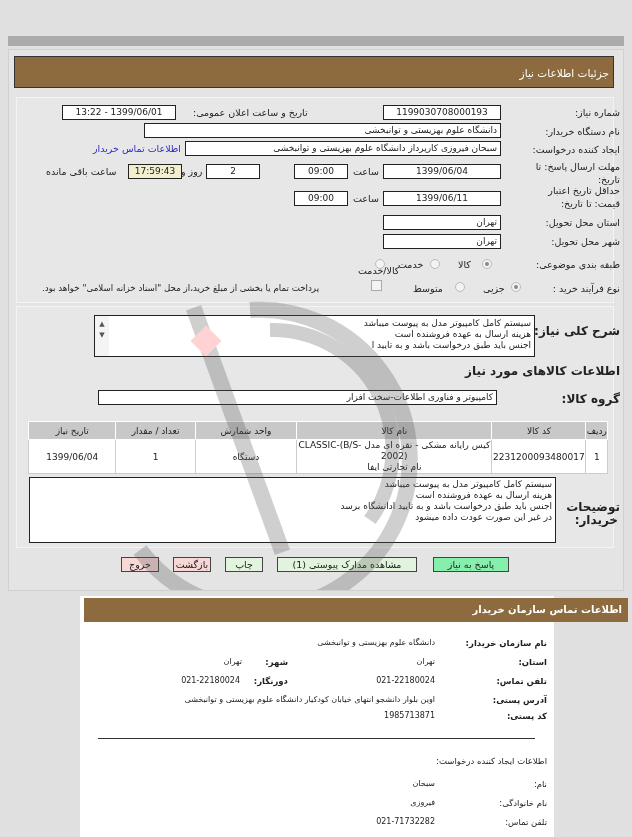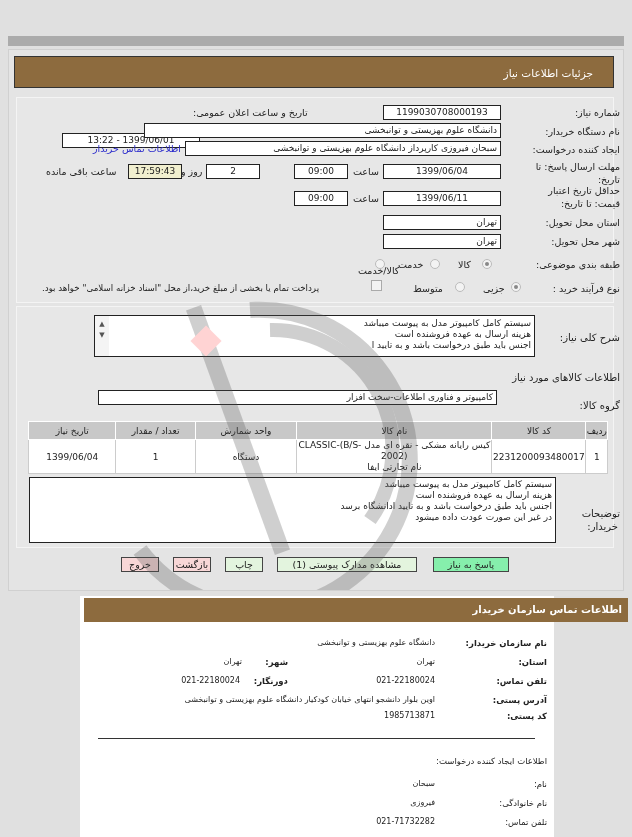--- a/index.html
+++ b/index.html
@@ -18,28 +18,28 @@
     background-size: 2px 2px;
     opacity: .8;
   }
   .outer-panel {
     position: absolute; left: 8px; top: 49px; width: 616px; height: 542px;
     background: #e4e4e4; border: 1px solid #d0d0d0;
   }
   .brown-header {
     position: absolute; left: 14px; top: 56px; width: 600px; height: 32px;
     background: #8d6b3e; border: 1px solid #333; color: #fff;
-    font-size: 10.5px; padding-right: 20px; line-height: 32px;
+    font-size: 10.5px; padding-right: 4px; line-height: 32px;
   }
   .section-box {
     position: absolute; left: 16px; width: 598px;
     background: #e7e7e7; border: 1px solid #f4f4f4;
   }
   .lbl { position: absolute; font-size: 9.5px; color: #222; white-space: nowrap; }
-  .lbl.bold { font-weight: normal; font-size: 10px; margin-top: 8px; }
+  .lbl.bold { font-weight: bold; font-size: 12px; }
   .field {
     position: absolute; background: #fff; border: 1px solid #222;
     height: 15px; font-size: 9px; line-height: 13px; padding: 0 3px;
     white-space: nowrap; overflow: hidden;
   }
   .field.center { text-align: center; }
   .field.timer { background: #f1efcf; }
   .link { position: absolute; color: #2b2bcc; font-size: 9.5px; white-space: nowrap; }
   .radio {
     position: absolute; width: 10px; height: 10px; border-radius: 50%;
@@ -100,21 +100,21 @@
 
 <div class="brown-header">
   <span>جزئیات اطلاعات نیاز</span>
 </div>
 
 <div class="section-box" style="top:97px;height:206px;"></div>
 
 <span class="lbl" style="right:12px;top:107px;">شماره نیاز:</span>
 <div class="field center" style="left:383px;top:105px;width:118px;">1199030708000193</div>
 <span class="lbl" style="left:193px;top:107px;">تاریخ و ساعت اعلان عمومی:</span>
-<div class="field center" style="left:62px;top:105px;width:138px;margin-top:28px;">1399/06/01 - 13:22</div>
+<div class="field center" style="left:62px;top:105px;width:114px;">1399/06/01 - 13:22</div>
 
 <span class="lbl" style="right:12px;top:126px;">نام دستگاه خریدار:</span>
 <div class="field" style="left:144px;top:123px;width:357px;">دانشگاه علوم بهزیستی و توانبخشی</div>
 
 <span class="lbl" style="right:12px;top:144px;">ایجاد کننده درخواست:</span>
 <div class="field" style="left:185px;top:141px;width:316px;">سبحان فیروزی کارپرداز دانشگاه علوم بهزیستی و توانبخشی</div>
 <span class="link" style="left:93px;top:143px;">اطلاعات تماس خریدار</span>
 
 <span class="lbl" style="right:12px;top:161px;">مهلت ارسال پاسخ: تا</span>
 <span class="lbl" style="right:12px;top:174px;">تاریخ:</span>

